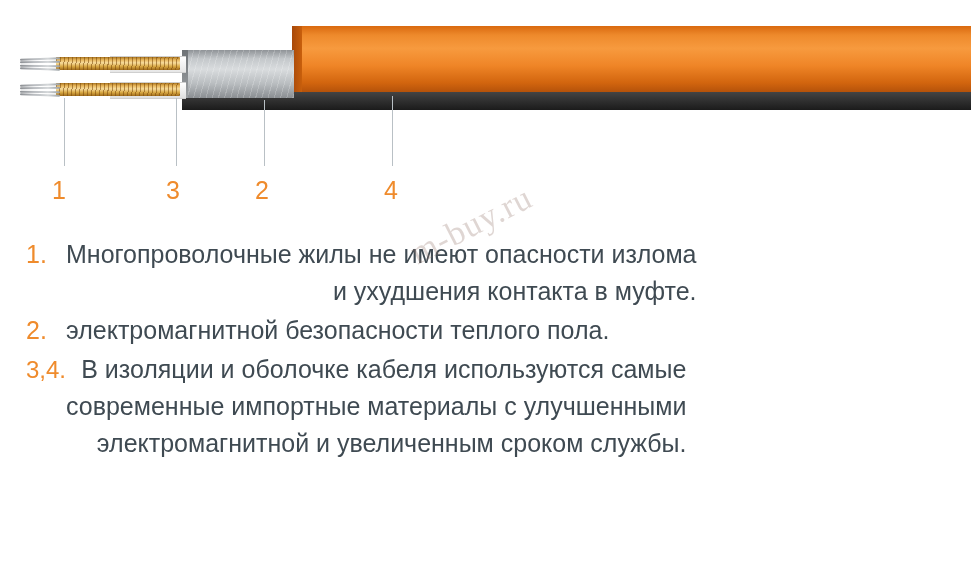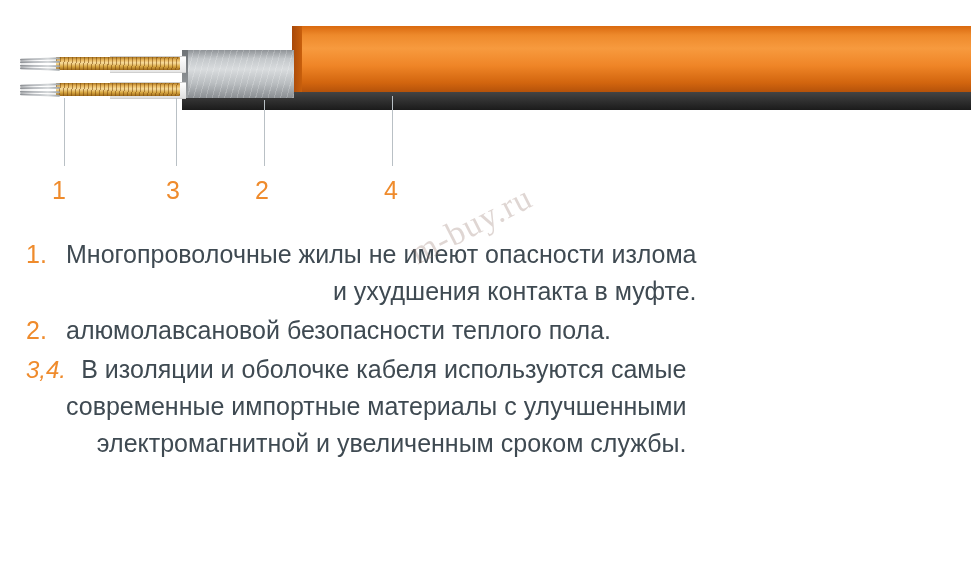--- a/index.html
+++ b/index.html
@@ -200,21 +200,20 @@
     line-height: 37px;
     width: 66px;
     flex: 0 0 66px;
     text-align: left;
     padding-left: 26px;
     box-sizing: border-box;
     white-space: nowrap;
   }
   .legend-num.narrow {
     font-size: 24px;
-    font-style: italic;
   }
   .legend-text {
     font-size: 25px;
     line-height: 37px;
     color: #3f4a52;
     max-width: 845px;
     text-align: right;
   }
 
   
@@ -281,21 +280,21 @@
     <div class="legend-num">1.</div>
     <div>
       <div class="legend-text">Многопроволочные жилы не имеют опасности излома</div>
       <div class="legend-text">и ухудшения контакта в муфте.</div>
     </div>
   </div>
 
   <div class="legend-row">
     <div class="legend-num">2.</div>
     <div>
-      <div class="legend-text">алюмолавсановой безопасности теплого пола.</div>
+      <div class="legend-text">электромагнитной безопасности теплого пола.</div>
     </div>
   </div>
 
   <div class="legend-row">
     <div class="legend-num narrow">3,4.</div>
     <div>
       <div class="legend-text">В изоляции и оболочке кабеля используются самые</div>
       <div class="legend-text">современные импортные материалы с улучшенными</div>
       <div class="legend-text">электромагнитной и увеличенным сроком службы.</div>
     </div>

